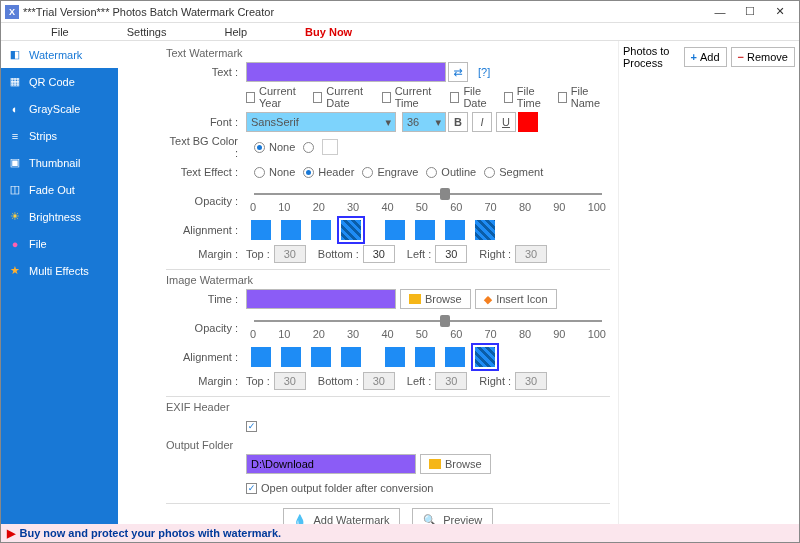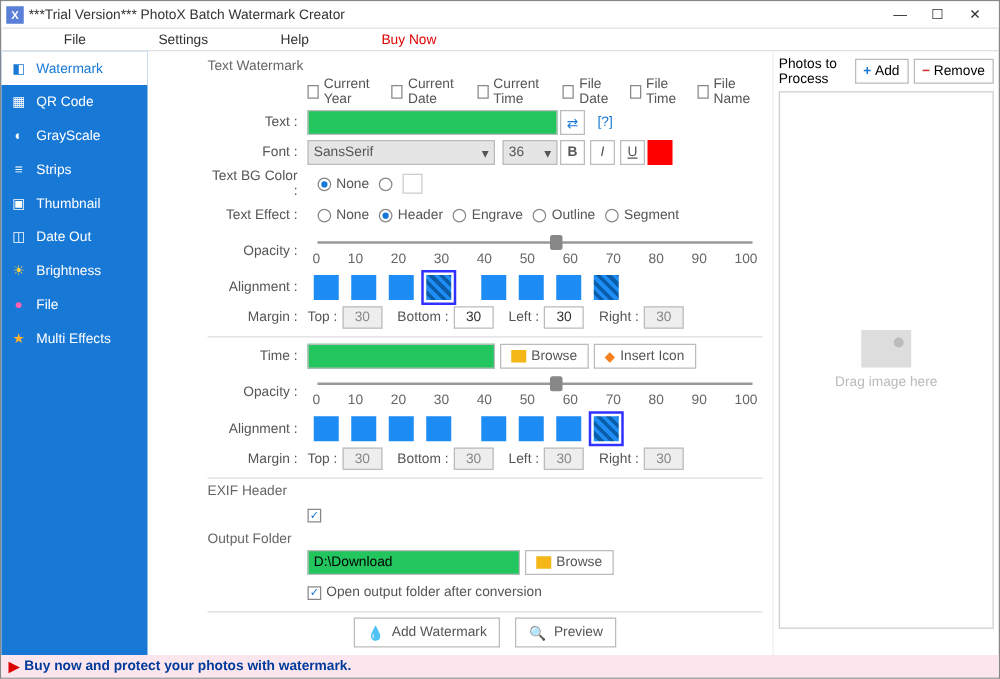--- a/index.html
+++ b/index.html
@@ -3,32 +3,32 @@
 <meta charset="utf-8">
 <style>
 * { box-sizing: border-box; margin: 0; padding: 0; font-family: Arial, sans-serif; font-size: 11px; }
 body { width: 800px; height: 543px; background: #fff; overflow: hidden; border: 1px solid #888; }
 .titlebar { height: 22px; background: #fff; display: flex; align-items: center; padding: 0 4px; border-bottom: 1px solid #e0e0e0; }
 .titlebar .app-icon { width: 14px; height: 14px; background: #5a7fd8; margin-right: 4px; display:flex;align-items:center;justify-content:center;color:#fff;font-size:9px;font-weight:bold; }
 .titlebar .title { flex: 1; color: #333; }
 .titlebar .win-btn { width: 30px; height: 20px; display: flex; align-items: center; justify-content: center; color: #333; }
 .menubar { height: 18px; display: flex; align-items: center; padding: 0 4px; gap: 12px; border-bottom: 1px solid #e0e0e0; }
 .menubar span { color: #333; padding-left: 46px; }
-.menubar .buy { color: #d00; font-weight: normal; text-align: right; }
+.menubar .buy { color: #d00; font-weight: bold; text-align: right; }
 .content { display: flex; height: 483px; }
 .sidebar { width: 117px; background: #1878d6; color: #fff; }
 .sidebar .item { height: 27px; display: flex; align-items: center; padding: 0 8px; gap: 8px; }
 .sidebar .item.active { background: #fff; color: #1878d6; }
 .sidebar .icon { width: 12px; height: 12px; display:inline-flex;align-items:center;justify-content:center; }
 .main { flex: 1; padding: 4px 8px; overflow: hidden; color: #555; margin-left: 40px; }
 .section-title { color: #666; margin: 2px 0; font-size: 11px; }
 .row { display: flex; align-items: center; min-height: 22px; margin: 2px 0; }
 .row .lbl { width: 72px; text-align: right; margin-right: 8px; color: #555; }
-.txt-input { border: 1px solid #bbb; height: 20px; padding: 0 4px; background:#22c55e; }
-.select { border: 1px solid #bbb; background: #e5e5e5; height: 20px; padding: 0 4px; display:flex; align-items:center; justify-content:space-between; }
+.txt-input { border: 1px solid #bbb; height: 20px; padding: 0 4px; background:#8b5cf6; }
+.select { border: 1px solid #bbb; background: #7dd3fc; height: 20px; padding: 0 4px; display:flex; align-items:center; justify-content:space-between; }
 .btn-sq { width: 20px; height: 20px; border: 1px solid #bbb; display:flex;align-items:center;justify-content:center;background:#fff; margin: 0 2px; }
 .color-sw { width: 20px; height: 20px; background: #ff0000; }
 .radio { width:11px;height:11px;border:1px solid #888;border-radius:50%;margin:0 4px 0 8px;display:inline-flex;align-items:center;justify-content:center; }
 .radio.sel::after { content:''; width:5px;height:5px;background:#1878d6;border-radius:50%; }
 .slider-wrap { flex:1; position:relative; padding: 4px 0; }
 .slider-track { height:2px; background:#999; position:relative; margin: 4px 8px 0 8px; }
 .slider-thumb { position:absolute; top:-5px; width:10px; height:12px; background:#888; border-radius:2px; transform:translateX(-50%); }
 .slider-ticks { display:flex; justify-content:space-between; margin:6px 4px 0 4px; font-size:9px; color:#666; }
 .align-btn { width: 20px; height: 20px; background: #1e8cf5; margin: 0 5px; position:relative; }
 .align-btn.pat { background: repeating-linear-gradient(45deg,#1e8cf5,#1e8cf5 3px,#0a5da8 3px,#0a5da8 6px); }
@@ -48,21 +48,21 @@
 .footer { height: 18px; background:#fbe6ed; display:flex; align-items:center; padding:0 6px; color:#003a9b; font-weight:bold; }
 .footer .arrow { color:#d00; margin-right:4px; }
 .chkbox { width:11px;height:11px;border:1px solid #888;display:inline-flex;align-items:center;justify-content:center;margin-right:4px; }
 .chkbox.chk::after { content:'✓'; font-size:9px; color:#1878d6; }
 </style>
 </head>
 <body>
 
 <div class="titlebar">
   <div class="app-icon">X</div>
-  <div class="title">***Trial Version*** PhotoX Batch Watermark Creator</div>
+  <div class="title">***Trial Version*** Photos Batch Watermark Creator</div>
   <div class="win-btn">—</div>
   <div class="win-btn">☐</div>
   <div class="win-btn">✕</div>
 </div>
 
 <div class="menubar">
   <span>File</span>
   <span>Settings</span>
   <span>Help</span>
   <span class="buy">Buy Now</span>
@@ -85,59 +85,59 @@
     <div class="item">
         <span class="icon">≡</span>
         <span>Strips</span>
       </div>
     <div class="item">
         <span class="icon">▣</span>
         <span>Thumbnail</span>
       </div>
     <div class="item">
         <span class="icon">◫</span>
-        <span>Date Out</span>
+        <span>Fade Out</span>
       </div>
     <div class="item">
         <span class="icon" style="color:#ffd040">☀</span>
         <span>Brightness</span>
       </div>
     <div class="item">
         <span class="icon" style="color:#ff60b0">●</span>
         <span>File</span>
       </div>
     <div class="item">
         <span class="icon" style="color:#ffb030">★</span>
         <span>Multi Effects</span>
       </div>
   </div>
 
   <div class="main">
     <div class="section-title">Text Watermark</div>
-
-    <div class="row" style="padding-left:80px">
-      <span class="chkbox"></span>
-        <span>Current Year</span>
-      <span class="chkbox" style="margin-left:6px"></span>
-        <span>Current Date</span>
-      <span class="chkbox" style="margin-left:6px"></span>
-        <span>Current Time</span>
-      <span class="chkbox" style="margin-left:6px"></span>
-        <span>File Date</span>
-      <span class="chkbox" style="margin-left:6px"></span>
-        <span>File Time</span>
-      <span class="chkbox" style="margin-left:6px"></span>
-        <span>File Name</span>
-    </div>
 
     <div class="row">
       <div class="lbl">Text :</div>
       <input class="txt-input" style="width: 200px;" value="">
       <div class="btn-sq" style="color:#1878d6">⇄</div>
       <span style="margin-left:8px;color:#1878d6">[?]</span>
+    </div>
+
+    <div class="row" style="padding-left:80px">
+      <span class="chkbox"></span>
+        <span>Current Year</span>
+      <span class="chkbox" style="margin-left:6px"></span>
+        <span>Current Date</span>
+      <span class="chkbox" style="margin-left:6px"></span>
+        <span>Current Time</span>
+      <span class="chkbox" style="margin-left:6px"></span>
+        <span>File Date</span>
+      <span class="chkbox" style="margin-left:6px"></span>
+        <span>File Time</span>
+      <span class="chkbox" style="margin-left:6px"></span>
+        <span>File Name</span>
     </div>
 
     <div class="row">
       <div class="lbl">Font :</div>
       <div class="select" style="width:150px">
           <span>SansSerif</span>
           <span>▾</span>
         </div>
       <div class="select" style="width:44px;margin-left:6px">
           <span>36</span>
@@ -212,20 +212,21 @@
       <input class="small-inp" style="margin: 0px 12px 0px 4px;" value="30">
       <span>Bottom :</span>
       <input class="small-inp en" style="margin: 0px 12px 0px 4px;" value="30">
       <span>Left :</span>
       <input class="small-inp en" style="margin: 0px 12px 0px 4px;" value="30">
       <span>Right :</span>
       <input class="small-inp" style="margin: 0px 0px 0px 4px;" value="30">
     </div>
 
     <hr class="hr">
+    <div class="section-title">Image Watermark</div>
 
     <div class="row">
       <div class="lbl">Time :</div>
       <input class="txt-input" style="width: 150px;" value="">
       <div class="browse" style="margin-left:4px">
           <span class="folder-ico"></span>
           <span>Browse</span>
         </div>
       <div class="browse" style="margin-left:4px">
           <span style="color:#f58020">◆</span>
@@ -317,23 +318,19 @@
       <span>Photos to Process</span>
       <div class="rbtn" style="margin-left:auto">
           <span style="color:#1878d6;font-weight:bold">+</span>
           <span>Add</span>
         </div>
       <div class="rbtn">
           <span style="color:#d03030;font-weight:bold">−</span>
           <span>Remove</span>
         </div>
     </div>
-    <div class="drop">
-      <div class="img-ico"></div>
-      <span>Drag image here</span>
-    </div>
   </div>
 </div>
 
 <div class="footer">
   <span class="arrow">▶</span>
   <span>Buy now and protect your photos with watermark.</span>
 </div>
 
 </body></html>

